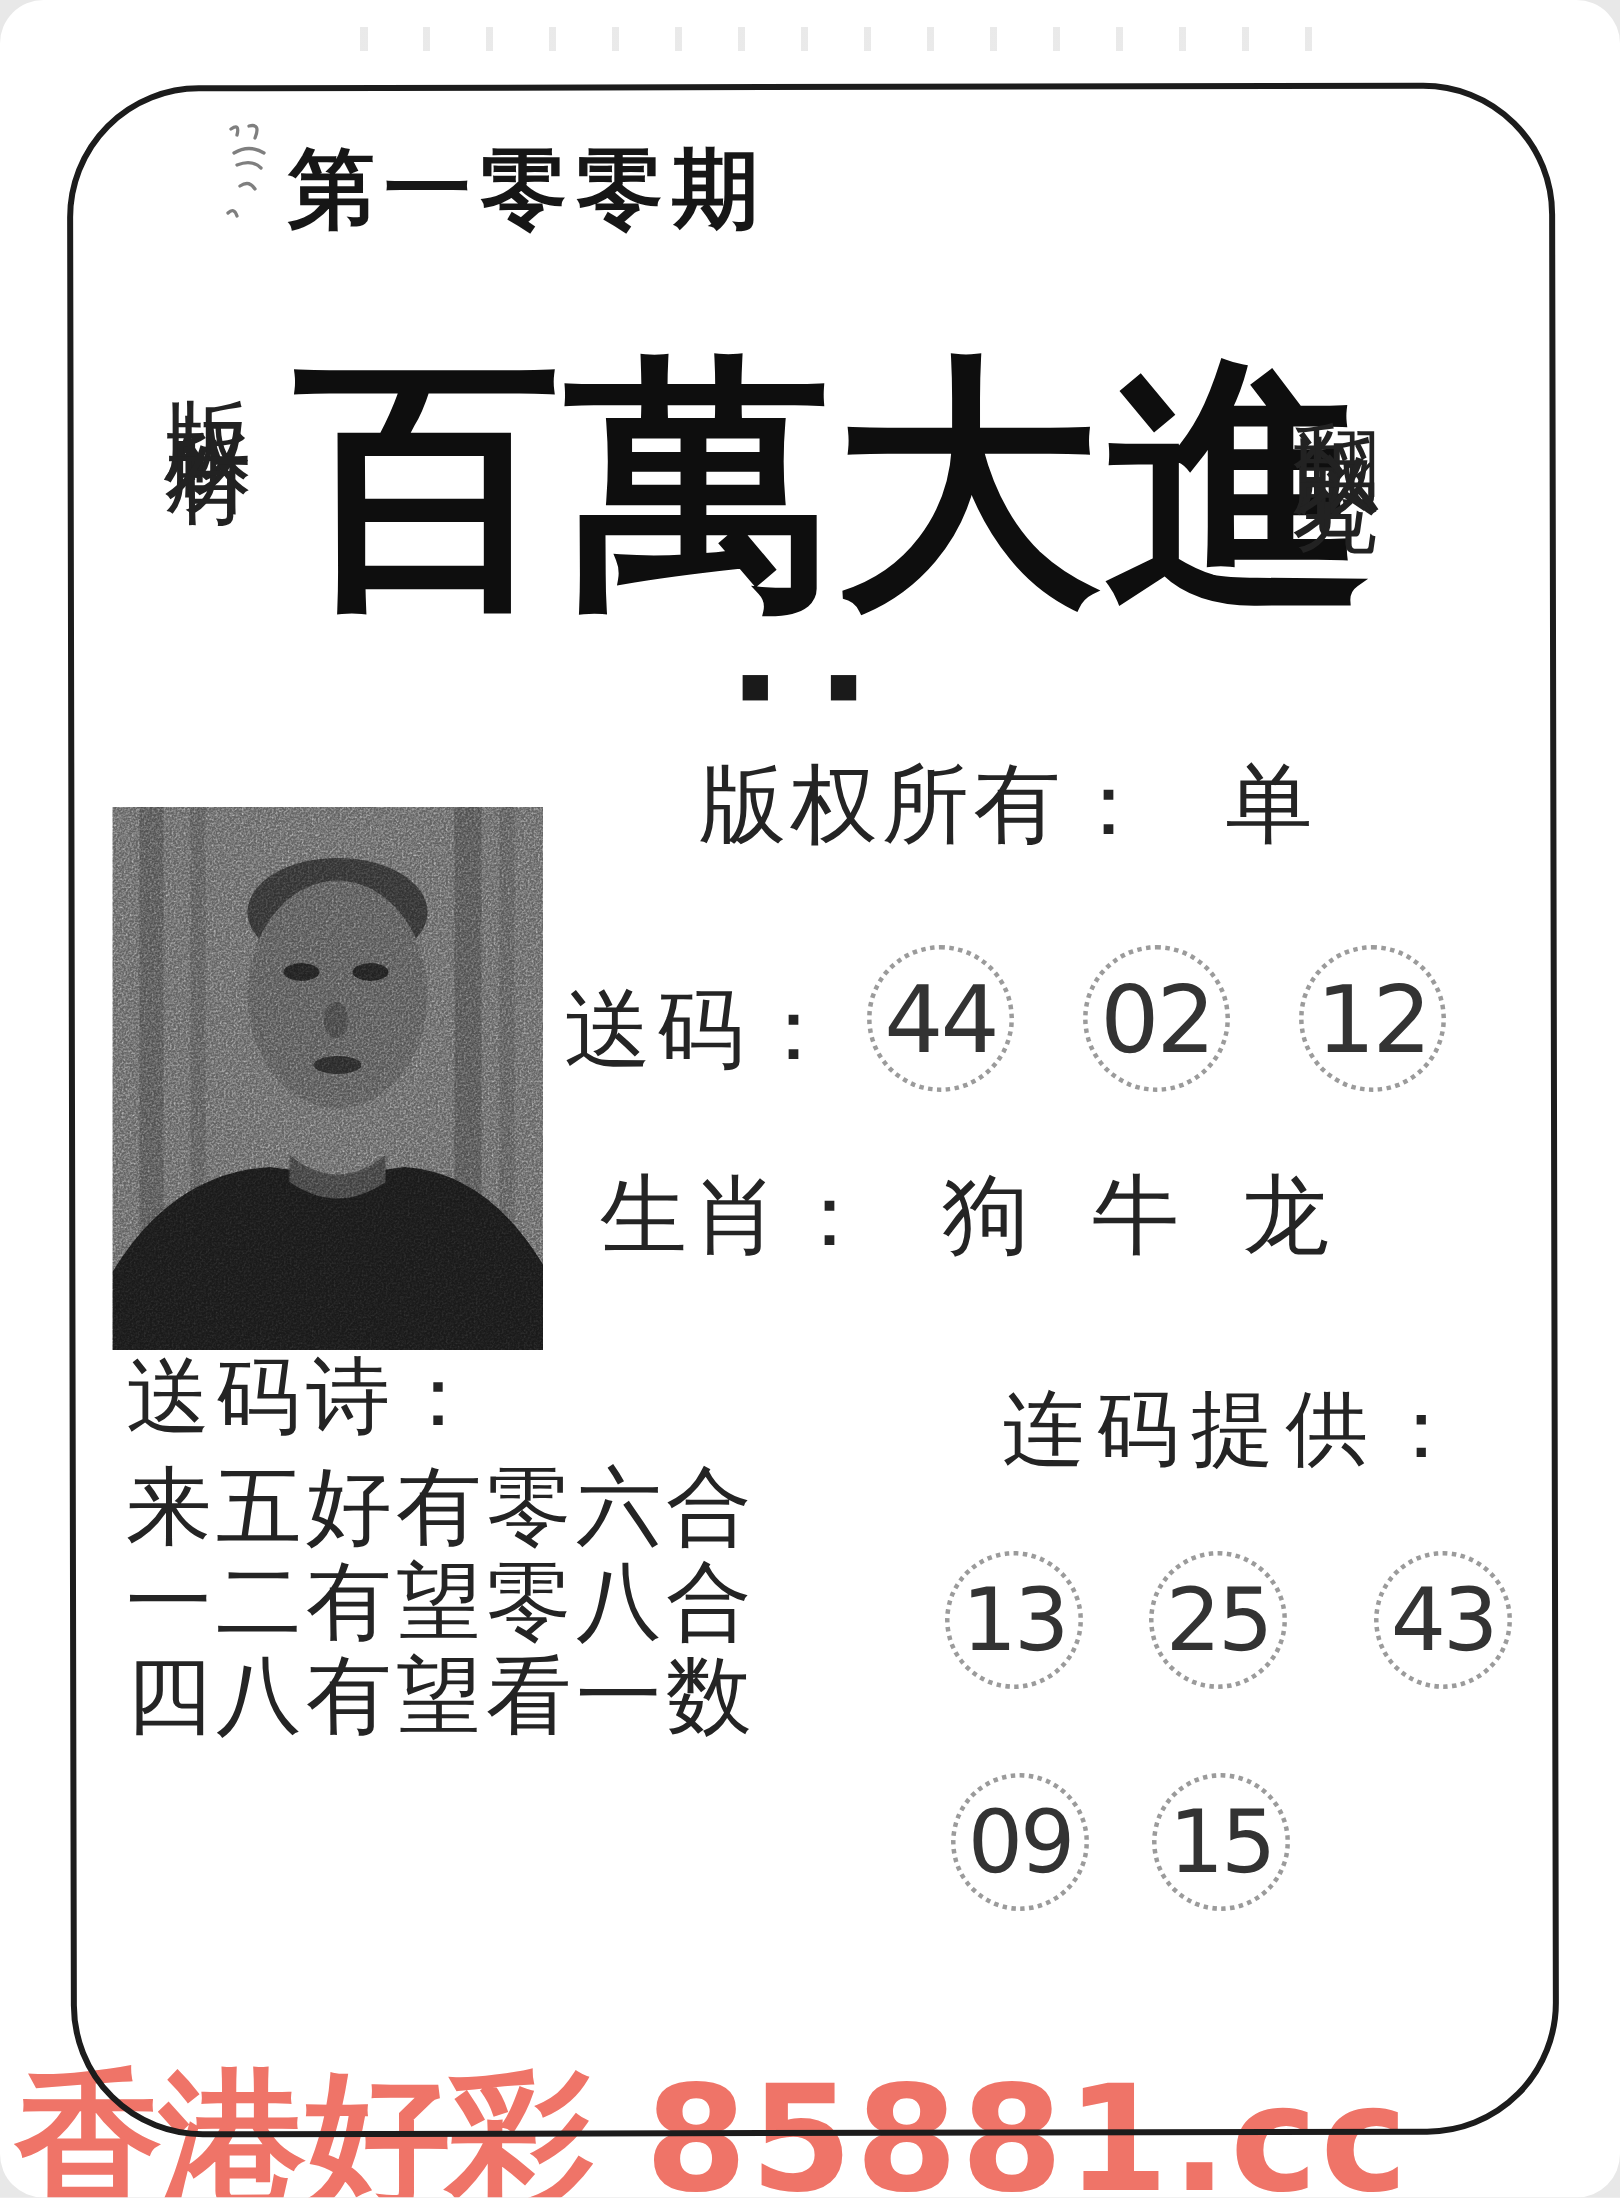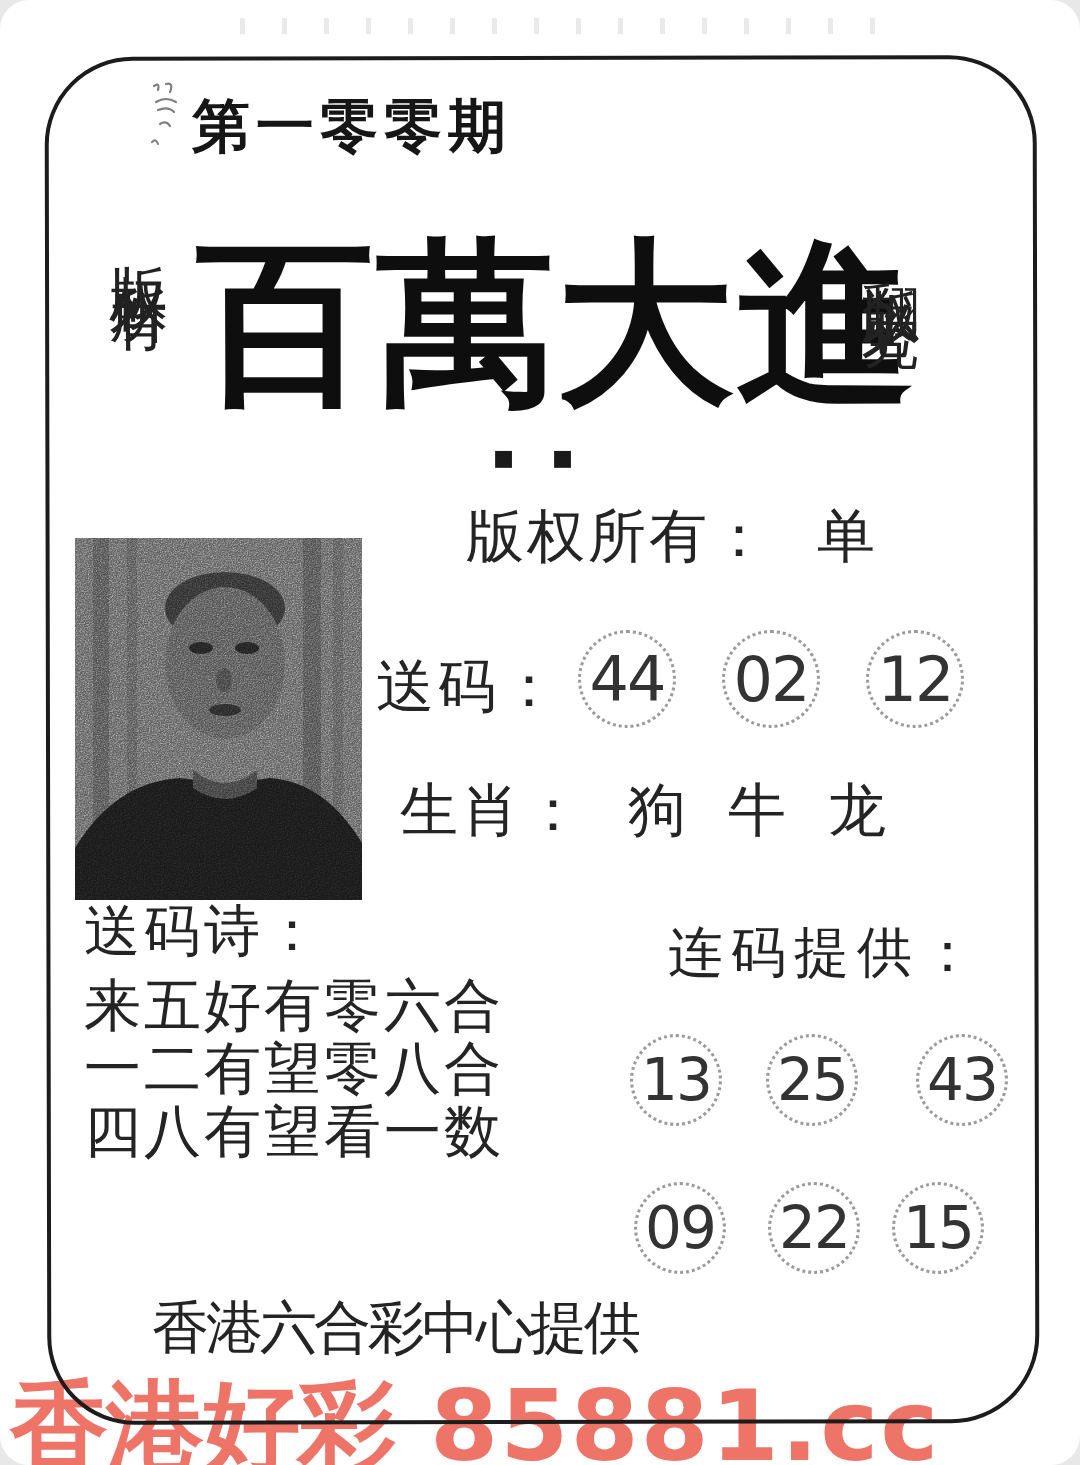--- a/index.html
+++ b/index.html
@@ -169,23 +169,21 @@
   <div class="consec-label">连码提供：</div>
 
   <div class="consec-row consec-row1">
     <div class="num-circle">13</div>
     <div class="num-circle">25</div>
     <div class="num-circle">43</div>
   </div>
 
   <div class="consec-row consec-row2">
     <div class="num-circle">09</div>
-    <div class="num-circle">22</div>
     <div class="num-circle">15</div>
   </div>
 
-  <div class="provider">香港六合彩中心提供</div>
 
   <div class="watermark">
     <span>香港好彩</span><span class="site">85881.cc</span>
   </div>
 
 </div>
 
 </body></html>

